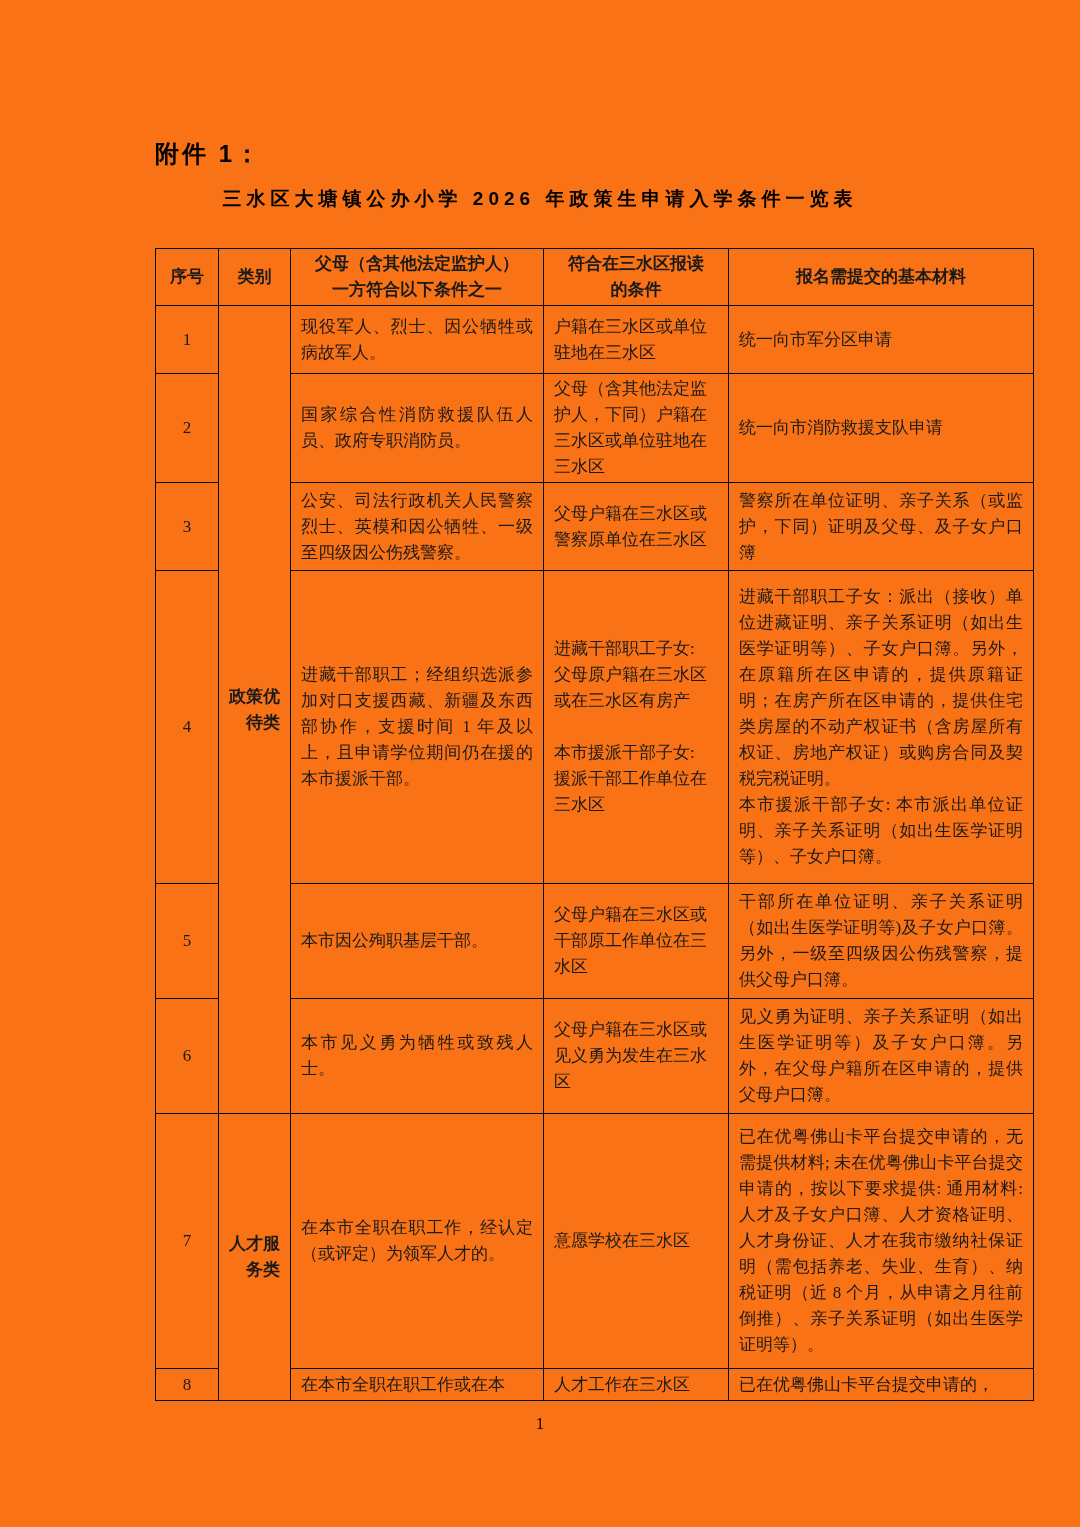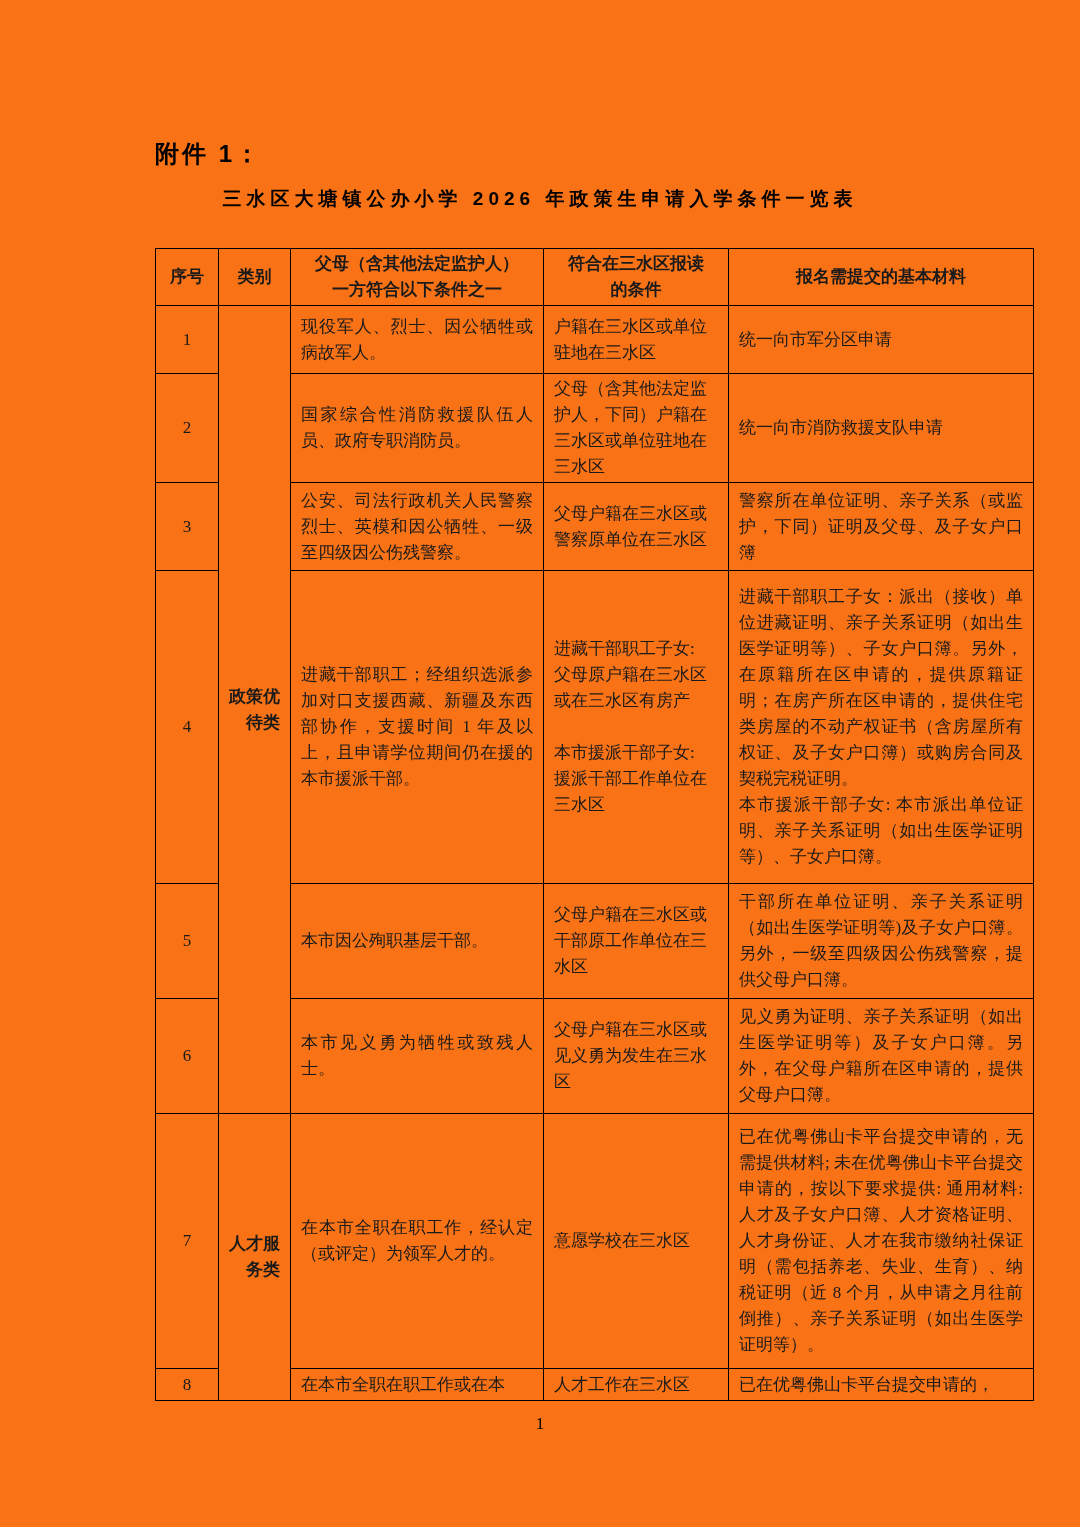--- a/index.html
+++ b/index.html
@@ -133,21 +133,21 @@
       </tr>
 
       <tr style="height:313px">
         <td class="num">4</td>
         <td class="cond">进藏干部职工；经组织选派参加对口支援西藏、新疆及东西部协作，支援时间 1 年及以上，且申请学位期间仍在援的本市援派干部。</td>
         <td class="elig preline">进藏干部职工子女:
 父母原户籍在三水区或在三水区有房产
 
 本市援派干部子女:
 援派干部工作单位在三水区</td>
-        <td class="mat preline">进藏干部职工子女：派出（接收）单位进藏证明、亲子关系证明（如出生医学证明等）、子女户口簿。另外，在原籍所在区申请的，提供原籍证明；在房产所在区申请的，提供住宅类房屋的不动产权证书（含房屋所有权证、及子女户口簿）或购房合同及契税完税证明。
+        <td class="mat preline">进藏干部职工子女：派出（接收）单位进藏证明、亲子关系证明（如出生医学证明等）、子女户口簿。另外，在原籍所在区申请的，提供原籍证明；在房产所在区申请的，提供住宅类房屋的不动产权证书（含房屋所有权证、房地产权证）或购房合同及契税完税证明。
 本市援派干部子女: 本市派出单位证明、亲子关系证明（如出生医学证明等）、子女户口簿。</td>
       </tr>
 
       <tr style="height:115px">
         <td class="num">5</td>
         <td class="cond">本市因公殉职基层干部。</td>
         <td class="elig">父母户籍在三水区或干部原工作单位在三水区</td>
         <td class="mat">干部所在单位证明、亲子关系证明（如出生医学证明等)及子女户口簿。另外，一级至四级因公伤残警察，提供父母户口簿。</td>
       </tr>
 

